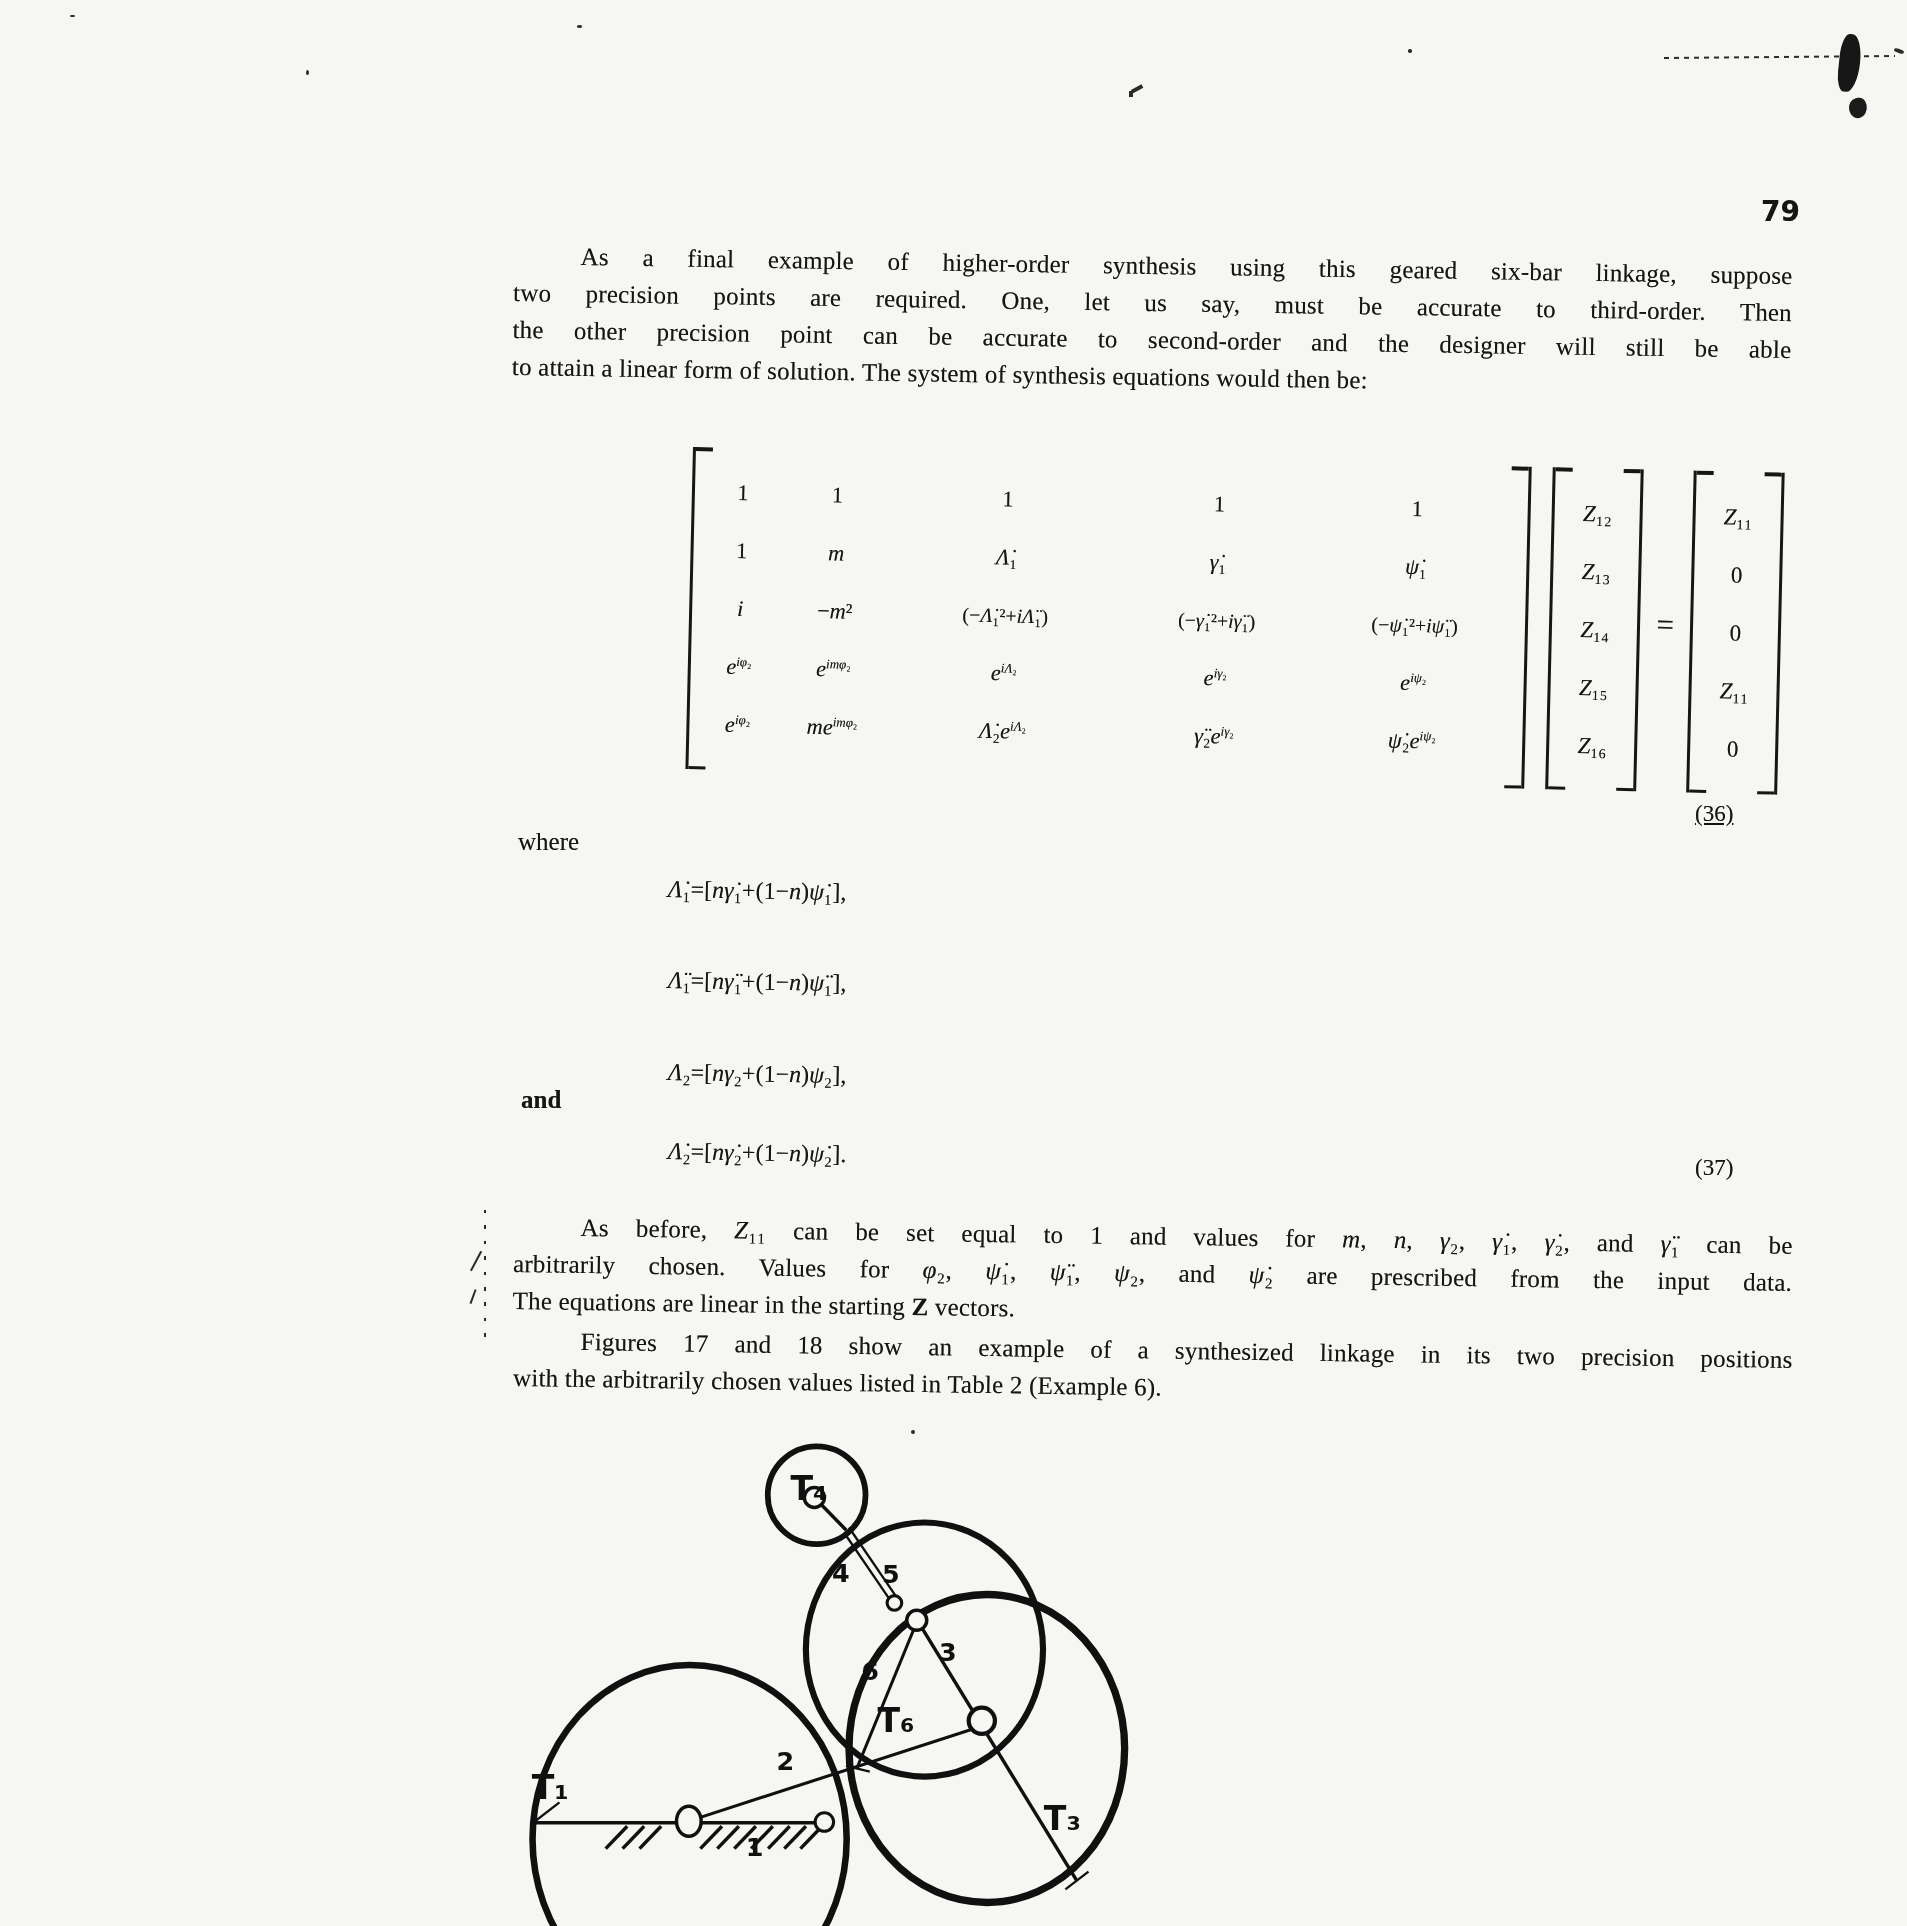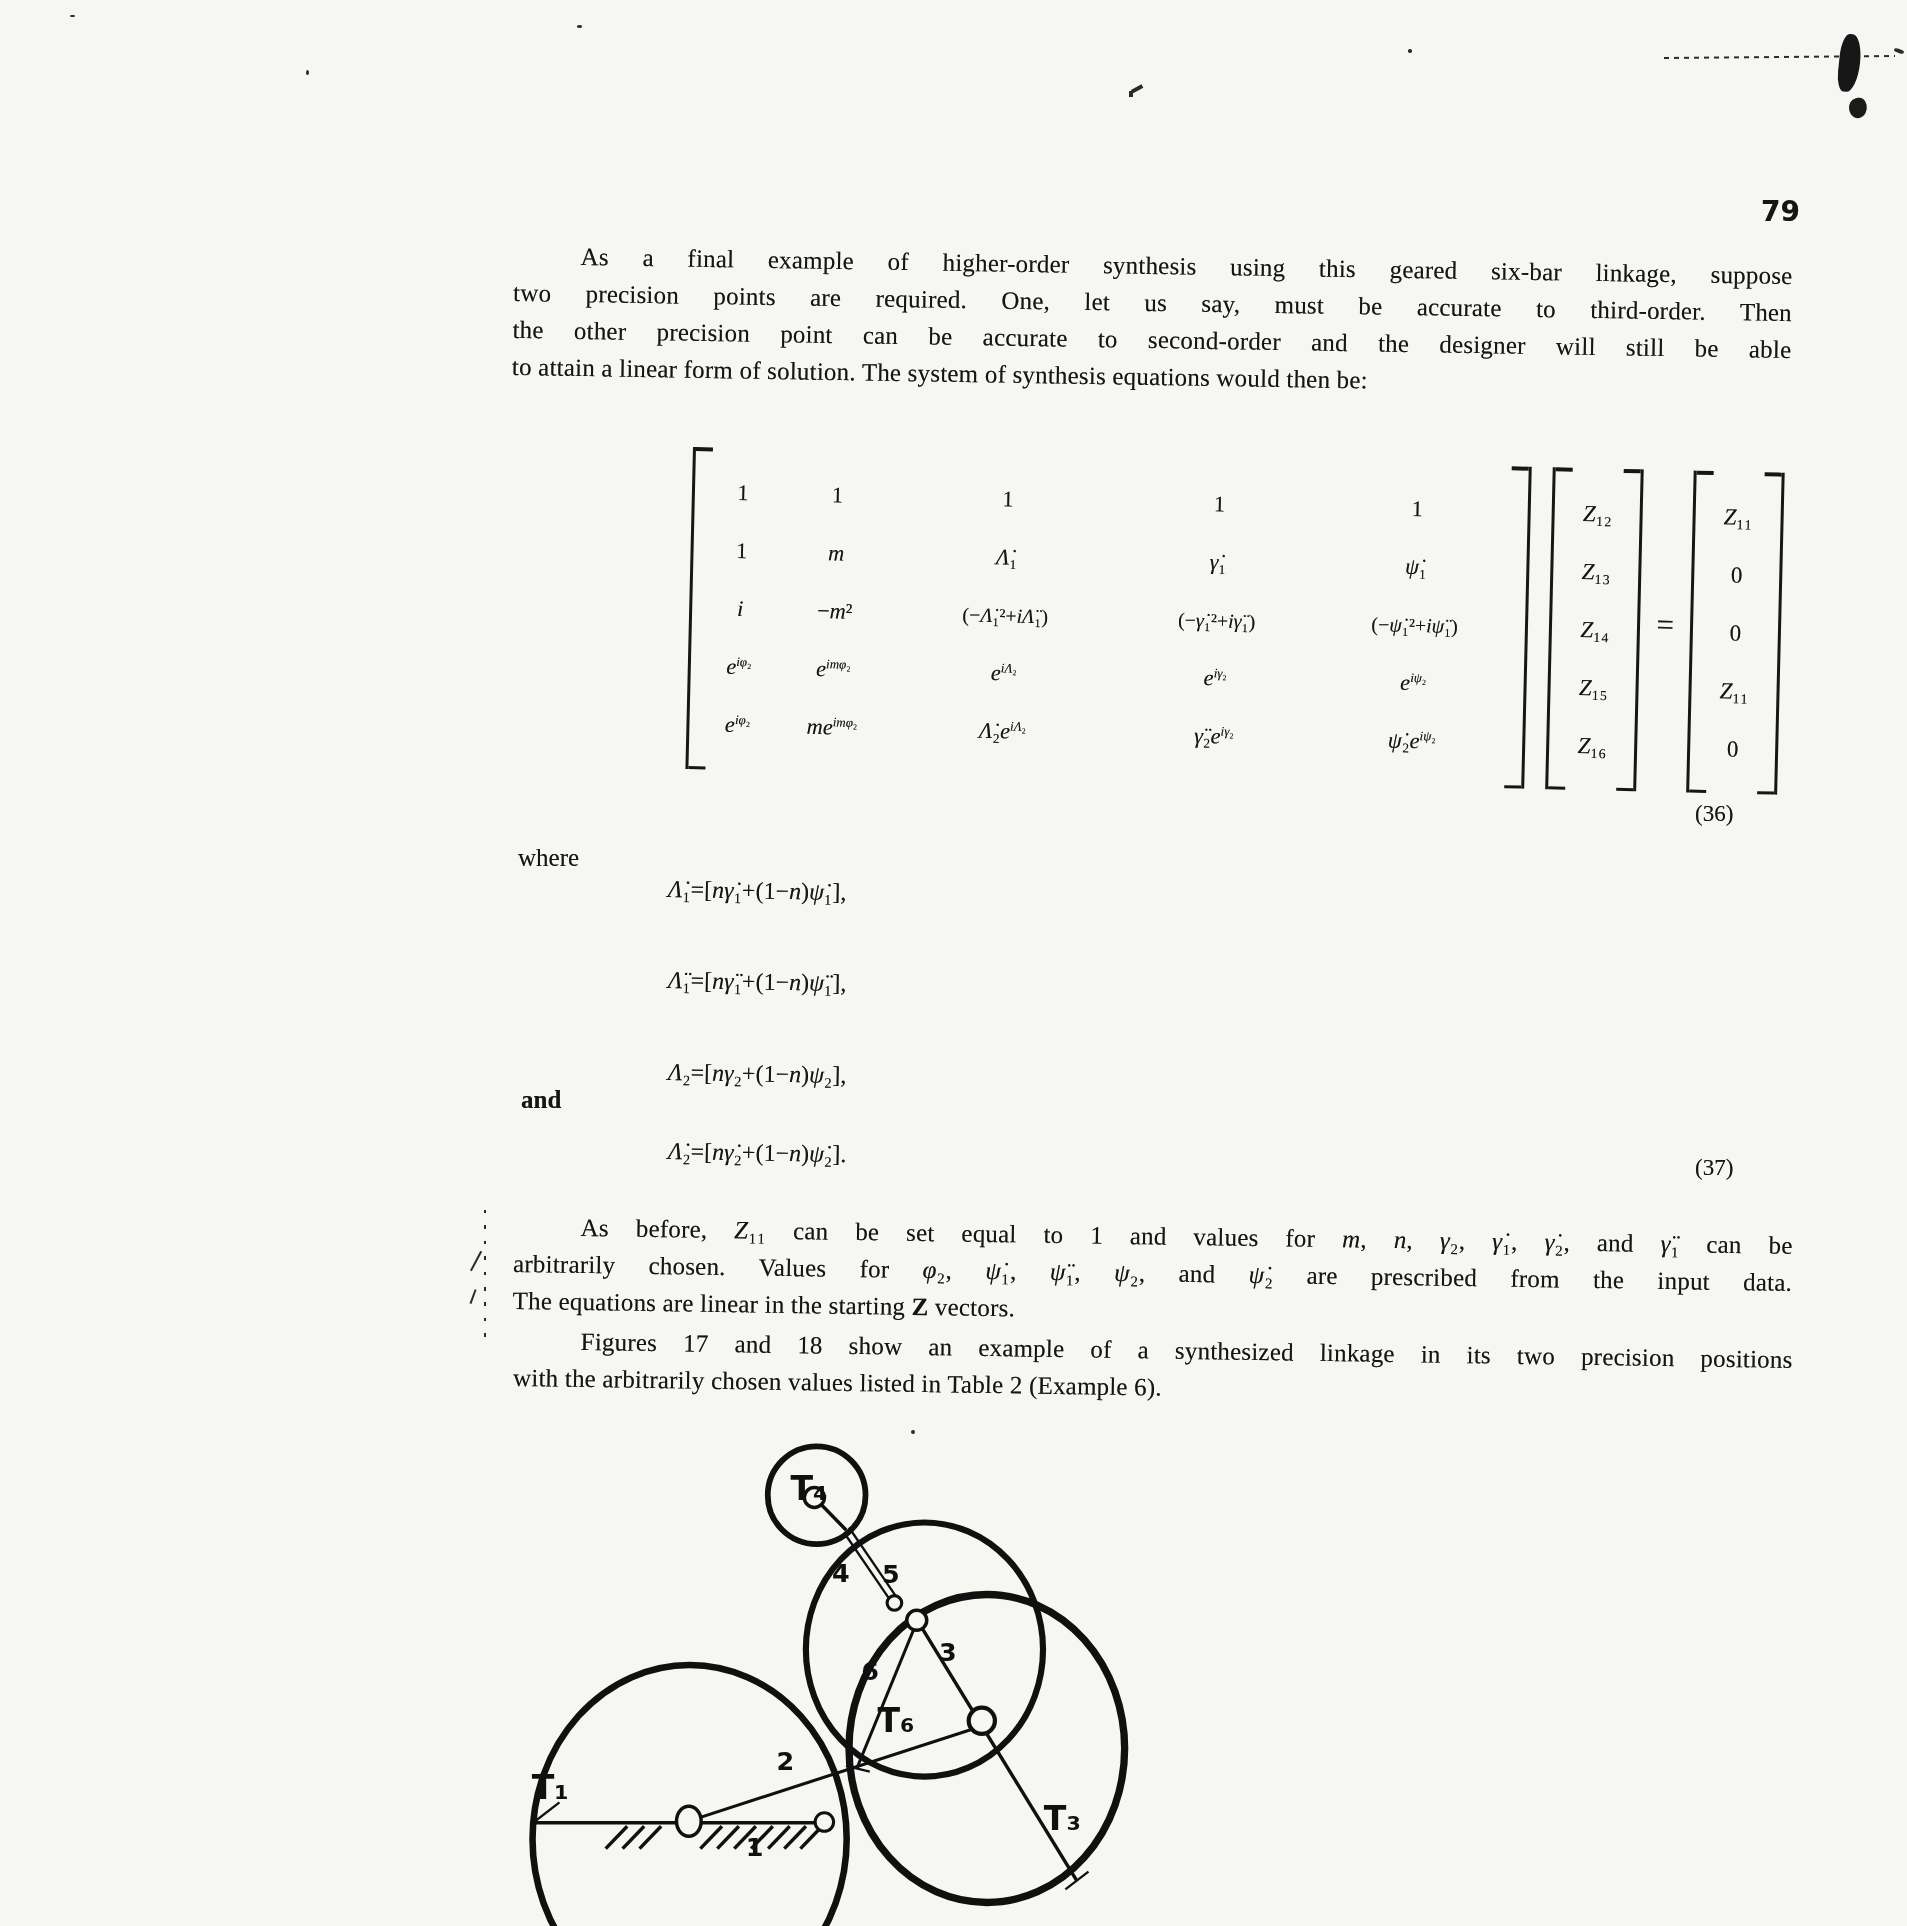--- a/index.html
+++ b/index.html
@@ -101,23 +101,23 @@
     <div class="vec"><i class="rstub"></i>
       <div class="vcol">
         <div class="vcell"><i>Z</i>₁₁</div>
         <div class="vcell">0</div>
         <div class="vcell">0</div>
         <div class="vcell"><i>Z</i>₁₁</div>
         <div class="vcell">0</div>
       </div>
     </div>
   </div>
-  <div class="abs eqnum ink" style="left:1695px;top:801px;">(36)</div>
-
-  <div class="abs sidelabel ink" style="left:518px;top:828px;margin-top:16px;">where</div>
+  <div class="abs eqnum ink" style="left:1695px;top:801px;text-decoration:underline;">(36)</div>
+
+  <div class="abs sidelabel ink" style="left:518px;top:828px;">where</div>
   <div class="abs defeq ink" style="left:668px;top:876px;"><i>Λ̇</i>₁=[<i>nγ̇</i>₁+(1−<i>n</i>)<i>ψ̇</i>₁],</div>
   <div class="abs defeq ink" style="left:668px;top:967px;"><i>Λ̈</i>₁=[<i>nγ̈</i>₁+(1−<i>n</i>)<i>ψ̈</i>₁],</div>
   <div class="abs defeq ink" style="left:668px;top:1059px;"><i>Λ</i>₂=[<i>nγ</i>₂+(1−<i>n</i>)<i>ψ</i>₂],</div>
   <div class="abs sidelabel ink" style="left:521px;top:1086px;font-weight:bold;">and</div>
   <div class="abs defeq ink" style="left:668px;top:1138px;"><i>Λ̇</i>₂=[<i>nγ̇</i>₂+(1−<i>n</i>)<i>ψ̇</i>₂].</div>
   <div class="abs eqnum ink" style="left:1695px;top:1155px;">(37)</div>
 
   <div class="abs bodytext ink" style="left:514px;top:1208px;transform:rotate(.85deg);transform-origin:left top;">
     <div class="jline indent">As before, <i>Z</i>₁₁ can be set equal to 1 and values for <i>m</i>, <i>n</i>, <i>γ</i>₂, <i>γ̇</i>₁, <i>γ̇</i>₂, and <i>γ̈</i>₁ can be</div>
     <div class="jline">arbitrarily chosen. Values for <i>φ</i>₂, <i>ψ̇</i>₁, <i>ψ̈</i>₁, <i>ψ</i>₂, and <i>ψ̇</i>₂ are prescribed from the input data.</div>

